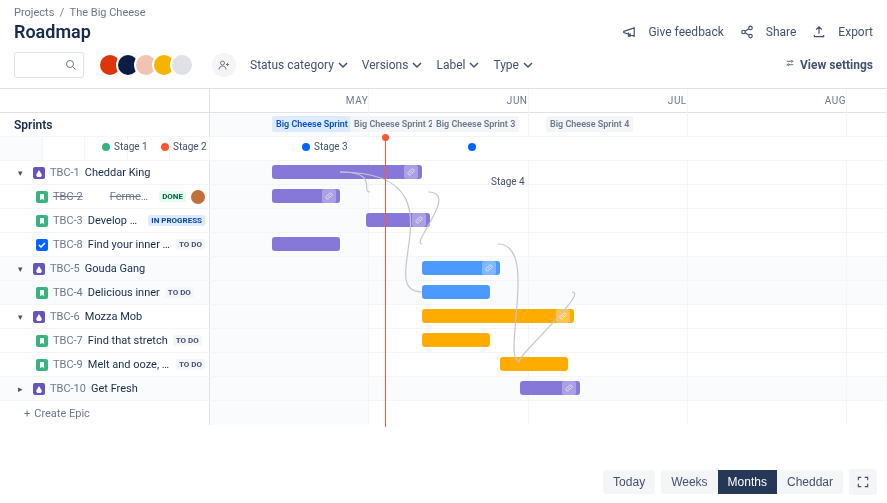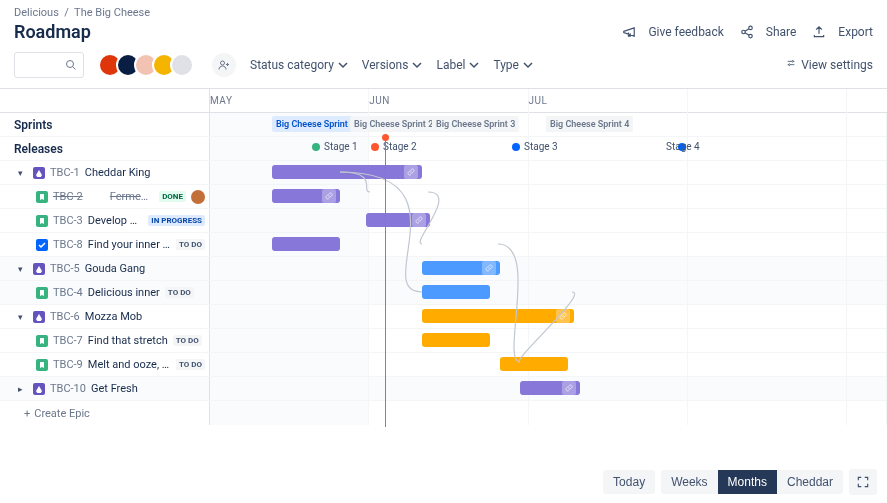--- a/index.html
+++ b/index.html
@@ -13,28 +13,28 @@
 .actions svg { width: 14px; height: 14px; }
 .toolbar { display: flex; align-items: center; padding: 0 14px 10px; gap: 14px; }
 .search-box { border: 1px solid #DFE1E6; border-radius: 3px; width: 70px; height: 26px; display: flex; align-items: center; justify-content: flex-end; padding: 0 6px; }
 .avatars { display: flex; }
 .avatar { width: 24px; height: 24px; border-radius: 50%; margin-left: -6px; border: 2px solid #fff; display: flex; align-items: center; justify-content: center; font-size: 10px; color: #fff; }
 .avatar:first-child { margin-left: 0; }
 .add-avatar { width: 24px; height: 24px; border-radius: 50%; background: #F4F5F7; display: flex; align-items: center; justify-content: center; color: #6B778C; margin-left: 4px; }
 .filter { display: flex; align-items: center; gap: 4px; color: #42526E; font-size: 12px; cursor: pointer; }
 .filter svg { width: 10px; height: 10px; }
 .spacer { flex: 1; }
-.view-settings { display: flex; align-items: flex-start; gap: 5px; }
+.view-settings { display: flex; align-items: flex-start; gap: 5px; font-weight: bold; }
 
 .roadmap-container { border-top: 1px solid #DFE1E6; position: relative; }
 
 .header-row { height: 24px; display: grid; grid-template-columns: 210px 1fr; border-bottom: 1px solid #DFE1E6; }
 .header-left { border-right: 1px solid #DFE1E6; }
 .months-header { display: grid; grid-template-columns: repeat(4, 1fr) 40px; height: 24px; }
-.month { text-align: left; font-size: 10px; color: #6B778C; line-height: 24px; border-right: 1px solid #F4F5F7; letter-spacing: 0.5px; }
+.month { text-align: right; font-size: 10px; color: #6B778C; line-height: 24px; border-right: 1px solid #F4F5F7; letter-spacing: 0.5px; }
 
 .row { display: grid; grid-template-columns: 210px 1fr; border-bottom: 1px solid #F4F5F7; min-height: 24px; }
 .row-label { border-right: 1px solid #DFE1E6; padding: 4px 8px 4px 14px; font-size: 12px; display: flex; align-items: center; font-weight: 600; }
 .row-content { position: relative; }
 
 .sprints-row .row-content { padding: 3px 0; }
 .sprint-tag { position: absolute; top: 3px; height: 16px; background: #DEEBFF; color: #0052CC; font-size: 9px; line-height: 16px; padding: 0 4px; border-radius: 2px; white-space: nowrap; font-weight: 600; }
 .sprint-tag.past { background: #F4F5F7; color: #6B778C; }
 
 .release-dot { position: absolute; top: 6px; width: 8px; height: 8px; border-radius: 50%; }
@@ -86,21 +86,21 @@
 .btn-icon { width: 28px; height: 26px; background: #F4F5F7; border-radius: 3px; display: flex; align-items: center; justify-content: center; cursor: pointer; }
 
 .deps-svg { position: absolute; left: 210px; top: 48px; pointer-events: none; z-index: 4; overflow: visible; }
 .deps-svg path { stroke: #C1C7D0; stroke-width: 1.2; fill: none; }
 .alt-bg { background: #FAFBFC; }
 </style>
 </head>
 <body>
 
 <div class="breadcrumb">
-  <a>Delicious</a>
+  <a>Projects</a>
   <span>&nbsp;/&nbsp;</span>
   <a>The Big Cheese</a>
 </div>
 
 <div class="title-row">
   <h1>Roadmap</h1>
   <div class="actions">
     <div class="action">
       <svg viewBox="0 0 24 24" fill="none" stroke="currentColor" stroke-width="2">
           <path d="M3 11l18-6v14L3 13v-2zM11 13v6h3v-5"></path>
@@ -180,20 +180,21 @@
   </div>
 </div>
 
 <div class="roadmap-container">
   <div class="header-row">
     <div class="header-left"></div>
     <div class="months-header" id="months-header">
         <div class="month">MAY</div>
         <div class="month">JUN</div>
         <div class="month">JUL</div>
+        <div class="month">AUG</div>
         <div class="month"></div>
       </div>
   </div>
 
   <div class="row sprints-row">
     <div class="row-label">Sprints</div>
     <div class="row-content" id="sprints-content">
       <div class="time-bg">
           <div class="past-month"></div>
           <div></div>
@@ -202,37 +203,36 @@
           <div></div>
         </div>
     <div class="sprint-tag" style="left: 62px;">Big Cheese Sprint 1</div>
         <div class="sprint-tag past" style="left: 140px;">Big Cheese Sprint 2</div>
         <div class="sprint-tag past" style="left: 222px;">Big Cheese Sprint 3</div>
         <div class="sprint-tag past" style="left: 336px;">Big Cheese Sprint 4</div>
       </div>
   </div>
 
   <div class="row releases-row">
-    <div class="row-label">Releases</div>
     <div class="row-content" id="releases-content">
       <div class="time-bg">
           <div class="past-month"></div>
           <div></div>
           <div></div>
           <div></div>
           <div></div>
         </div>
     <div class="release-dot" style="left: 102px; background: rgb(54, 179, 126);"></div>
         <div class="release-label" style="left: 114px;">Stage 1</div>
         <div class="release-dot" style="left: 161px; background: rgb(255, 86, 48);"></div>
         <div class="release-label" style="left: 173px;">Stage 2</div>
         <div class="release-dot" style="left: 302px; background: rgb(0, 101, 255);"></div>
         <div class="release-label" style="left: 314px;">Stage 3</div>
         <div class="release-dot" style="left: 468px; background: rgb(0, 101, 255);"></div>
-        <div class="release-label" style="left: 456px;">Stage 4</div>
+        <div class="release-label" style="left: 491px; margin-top: 35px;">Stage 4</div>
       </div>
   </div>
 
   <div id="issues-container">
       <div class="issue-row">
         <div class="issue-label epic">
           <span class="chev">▾</span>
           <span class="itype epic-t">
             <svg viewBox="0 0 8 8">
               <path d="M3 1l3 5-3 5-3-5z" fill="#fff" transform="translate(1,0)"></path>

